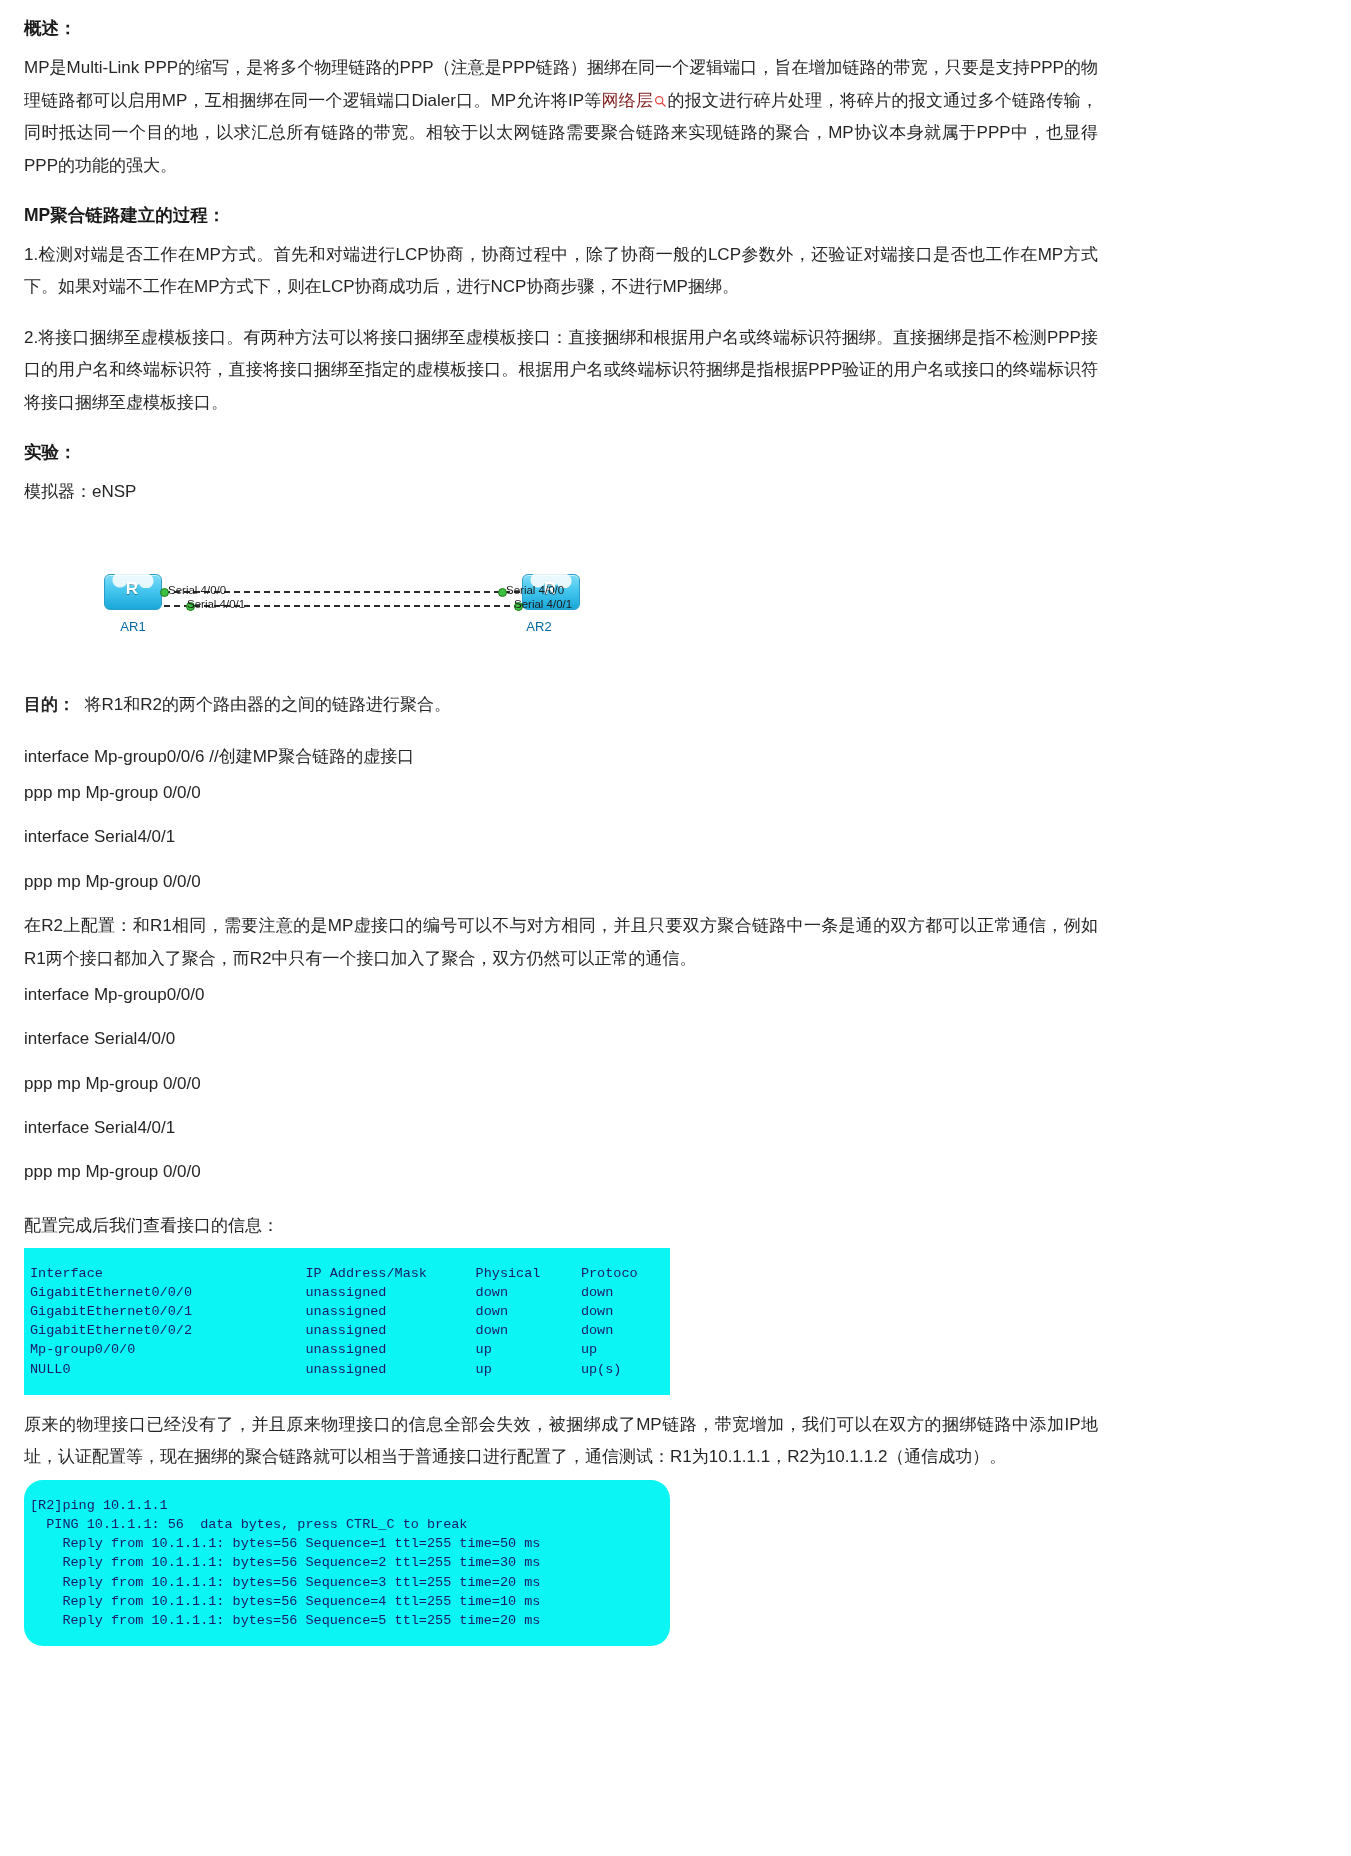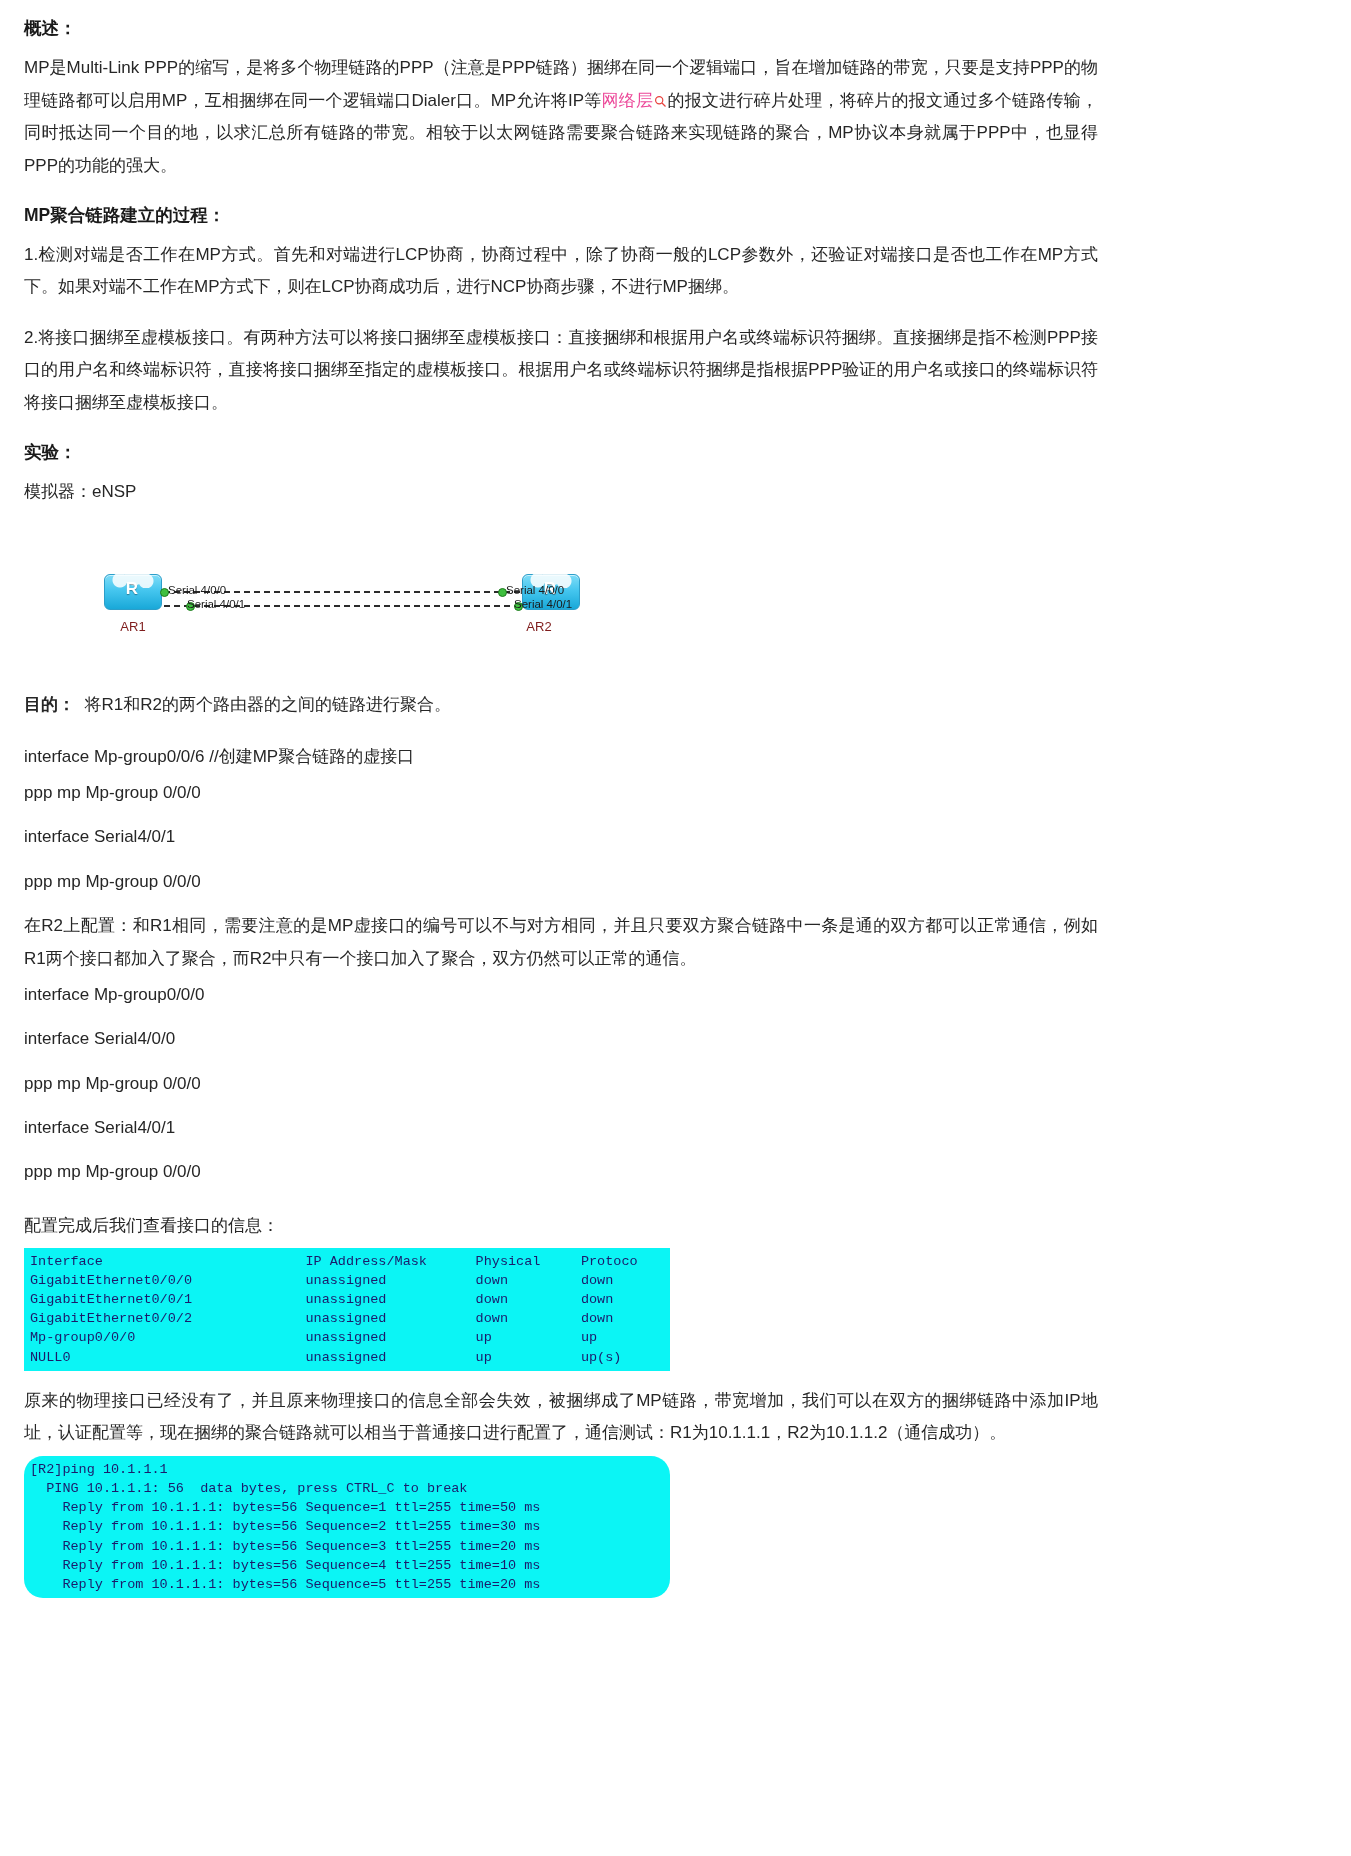--- a/index.html
+++ b/index.html
@@ -31,21 +31,21 @@
   p.para {
     margin: 0 0 18px 0;
     text-align: justify;
     line-height: 1.92;
   }
   p.tight {
     margin: 0 0 4px 0;
     line-height: 1.95;
   }
   .link-red {
-    color: #ec4899;
+    color: #7f1d1d;
     text-decoration: none;
   }
   .mag-icon {
     display: inline-block;
     position: relative;
     width: 13px;
     height: 13px;
     vertical-align: middle;
     margin-left: 1px;
   }
@@ -90,21 +90,21 @@
     text-align: center;
     font-size: 17px;
     font-weight: bold;
     color: #ffffff;
     text-shadow: 0 1px 1px rgba(0,0,0,.35);
     line-height: 1;
   }
   .router-label {
     position: absolute;
     font-size: 13px;
-    color: #7f1d1d;
+    color: #0369a1;
     width: 70px;
     text-align: center;
   }
   .dashline {
     position: absolute;
     height: 0;
     border-top: 2px dashed #2b2b2b;
   }
   .port-dot {
     position: absolute;
@@ -120,21 +120,21 @@
     white-space: nowrap;
     font-family: "Liberation Sans", sans-serif;
   }
   
   .cli-block {
     background: #0bf5f5;
     color: #1b1b6b;
     font-family: "Liberation Mono", monospace;
     font-size: 13.5px;
     line-height: 1.42;
-    padding: 4px 6px;
+    padding: 16px 6px;
     margin: 6px 0 14px 0;
     white-space: pre;
     overflow: hidden;
   }
   .cli-block.w1 { width: 634px; }
   .cli-block.w2 { width: 634px; border-radius: 19px; }
   .cfg-line {
     margin: 0 0 12px 0;
   }
   .block-gap { height: 8px; }

